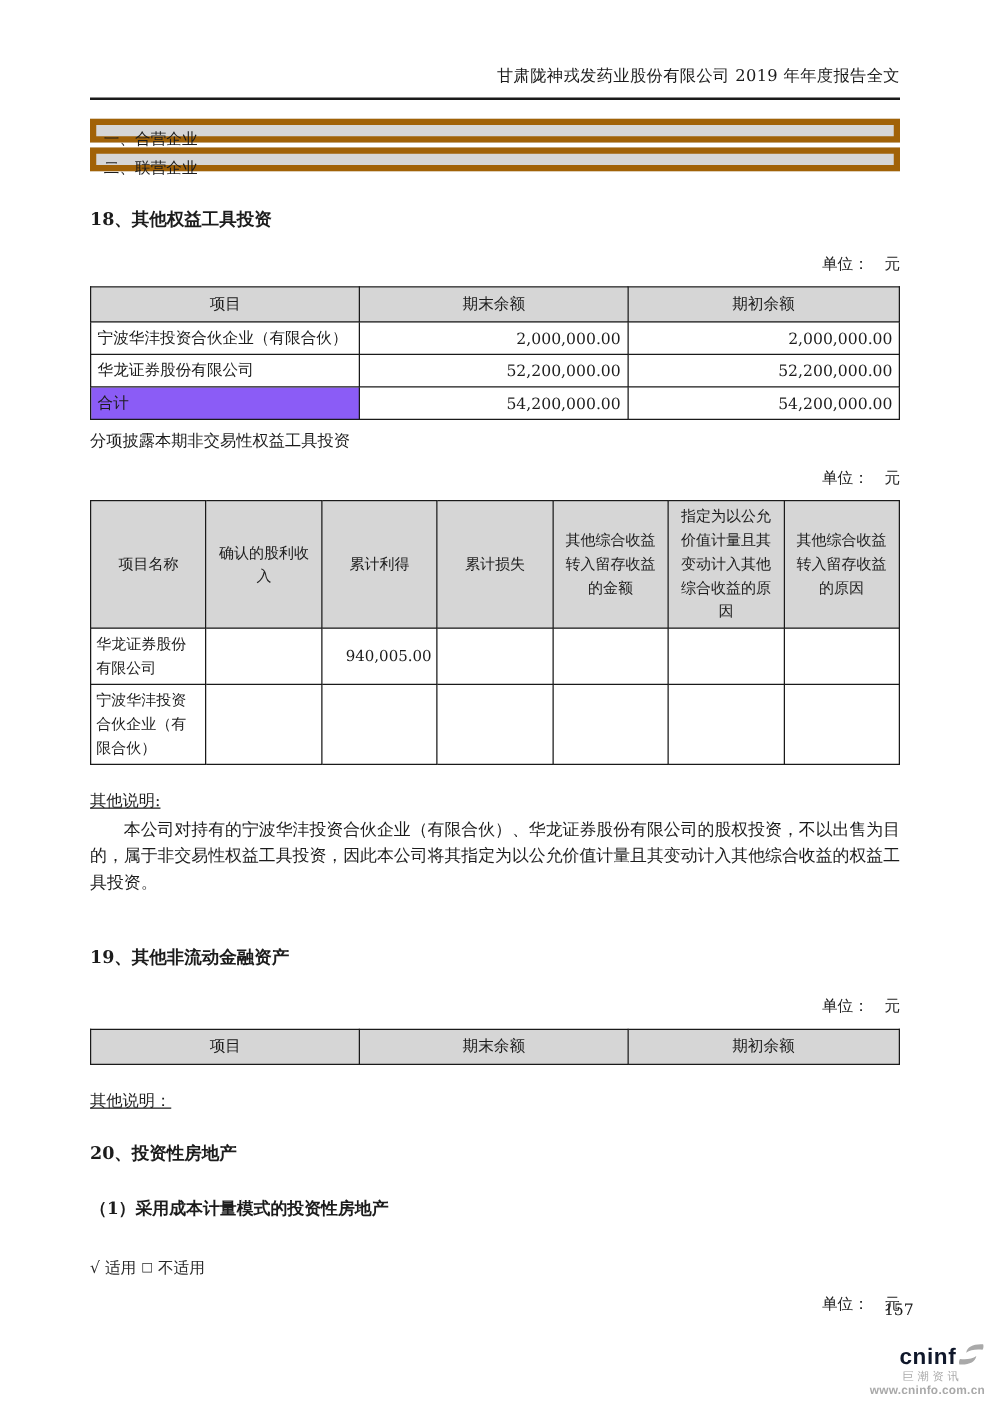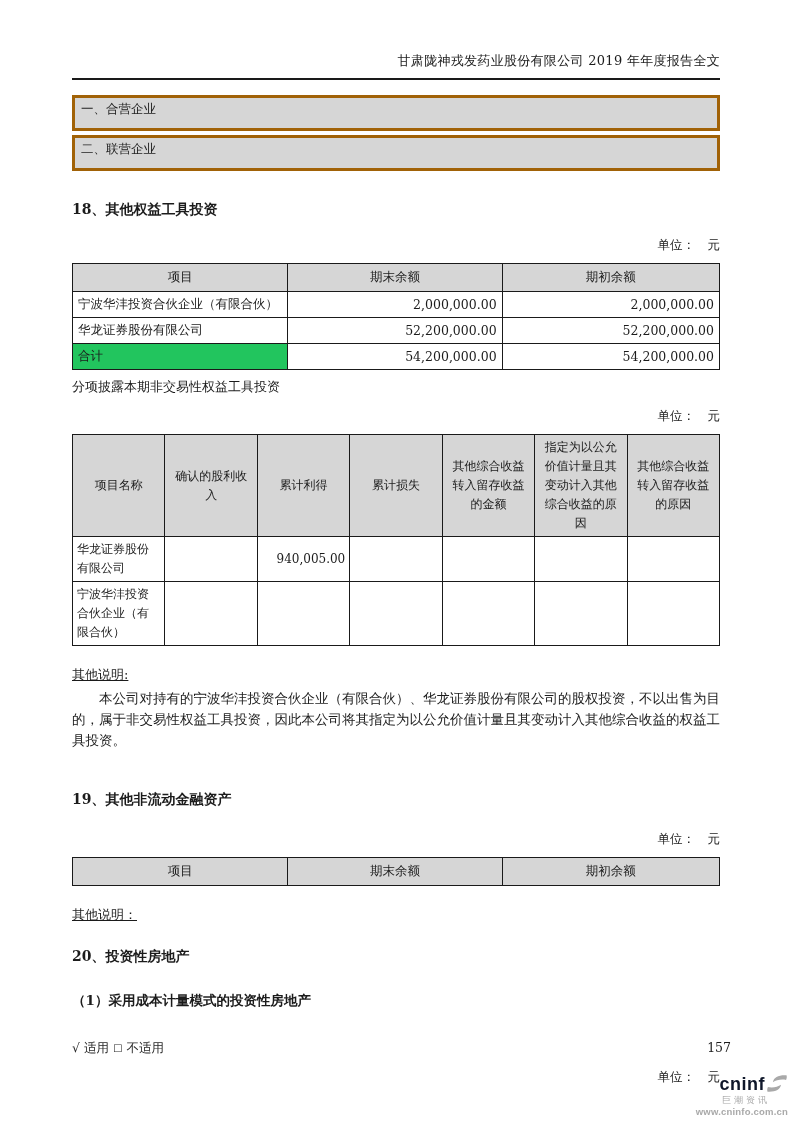--- a/index.html
+++ b/index.html
@@ -18,22 +18,22 @@
   }
   .doc-header-title {
     text-align: right;
     font-size: 13px;
     letter-spacing: 0.3px;
     padding-bottom: 8px;
     border-bottom: 2px solid #1a1a1a;
   }
   .gray-bar {
     background: #d6d6d6;
-    border: 3px solid #a16207;
-    height: 36px;
+    border: 5px solid #a16207;
+    height: 19px;
     line-height: 22px;
     font-size: 12.5px;
     padding-left: 6px;
   }
   .bar-1 { margin-top: 15px; }
   .bar-2 { margin-top: 4px; }
   .plain-note { font-size: 13px; margin-top: 9px; }
   .section-title {
     font-size: 14px; font-weight: bold;
     margin: 0; margin-top: 30px;
@@ -58,21 +58,21 @@
     word-break: break-all;
   }
   thead th {
     background: #d6d6d6;
     text-align: center;
     height: 28px;
   }
   td { height: 26px; }
   td.cell-name { text-align: left; }
   td.cell-num { text-align: right; }
-  td.cell-total { background: #22c55e; }
+  td.cell-total { background: #8b5cf6; }
   .detail-table th, .detail-table td {
     font-size: 12px;
     line-height: 19px;
     padding: 3px 4px;
   }
   .detail-table col { width: 14.28%; }
   .t1-col1 { width: 33.3%; }
   .t1-col2 { width: 33.1%; }
   .t1-col3 { width: 33.6%; }
   .sub-note { font-size: 13px; margin-top: 8px; }

